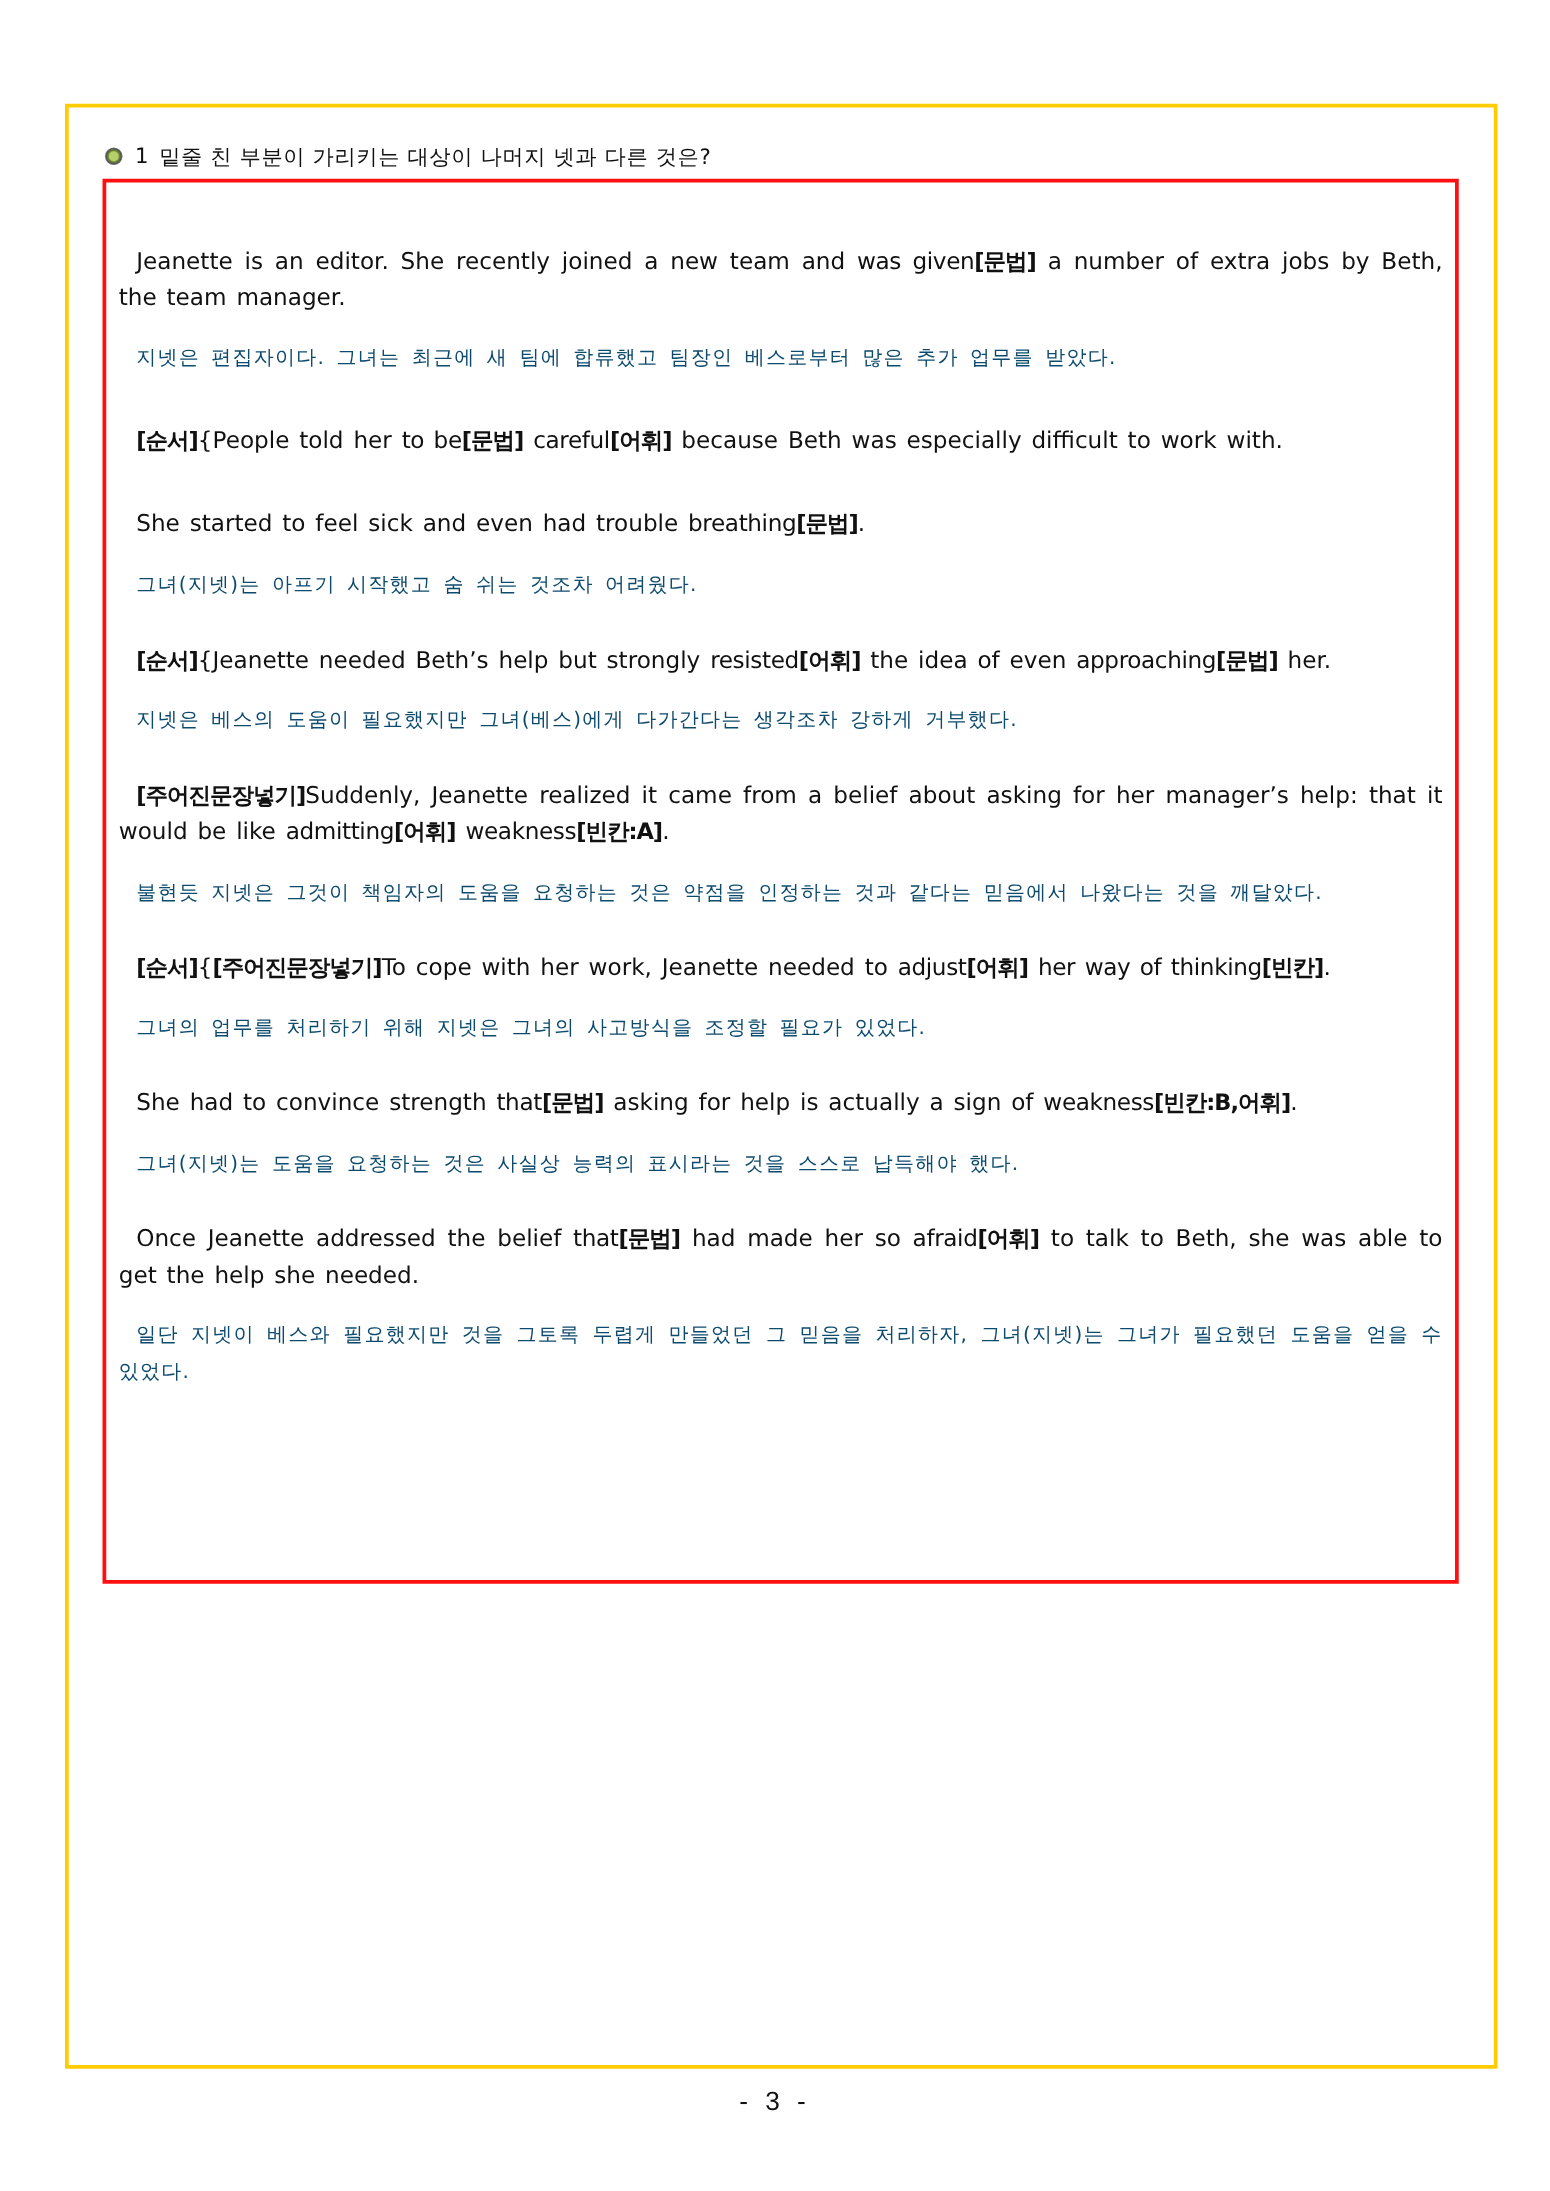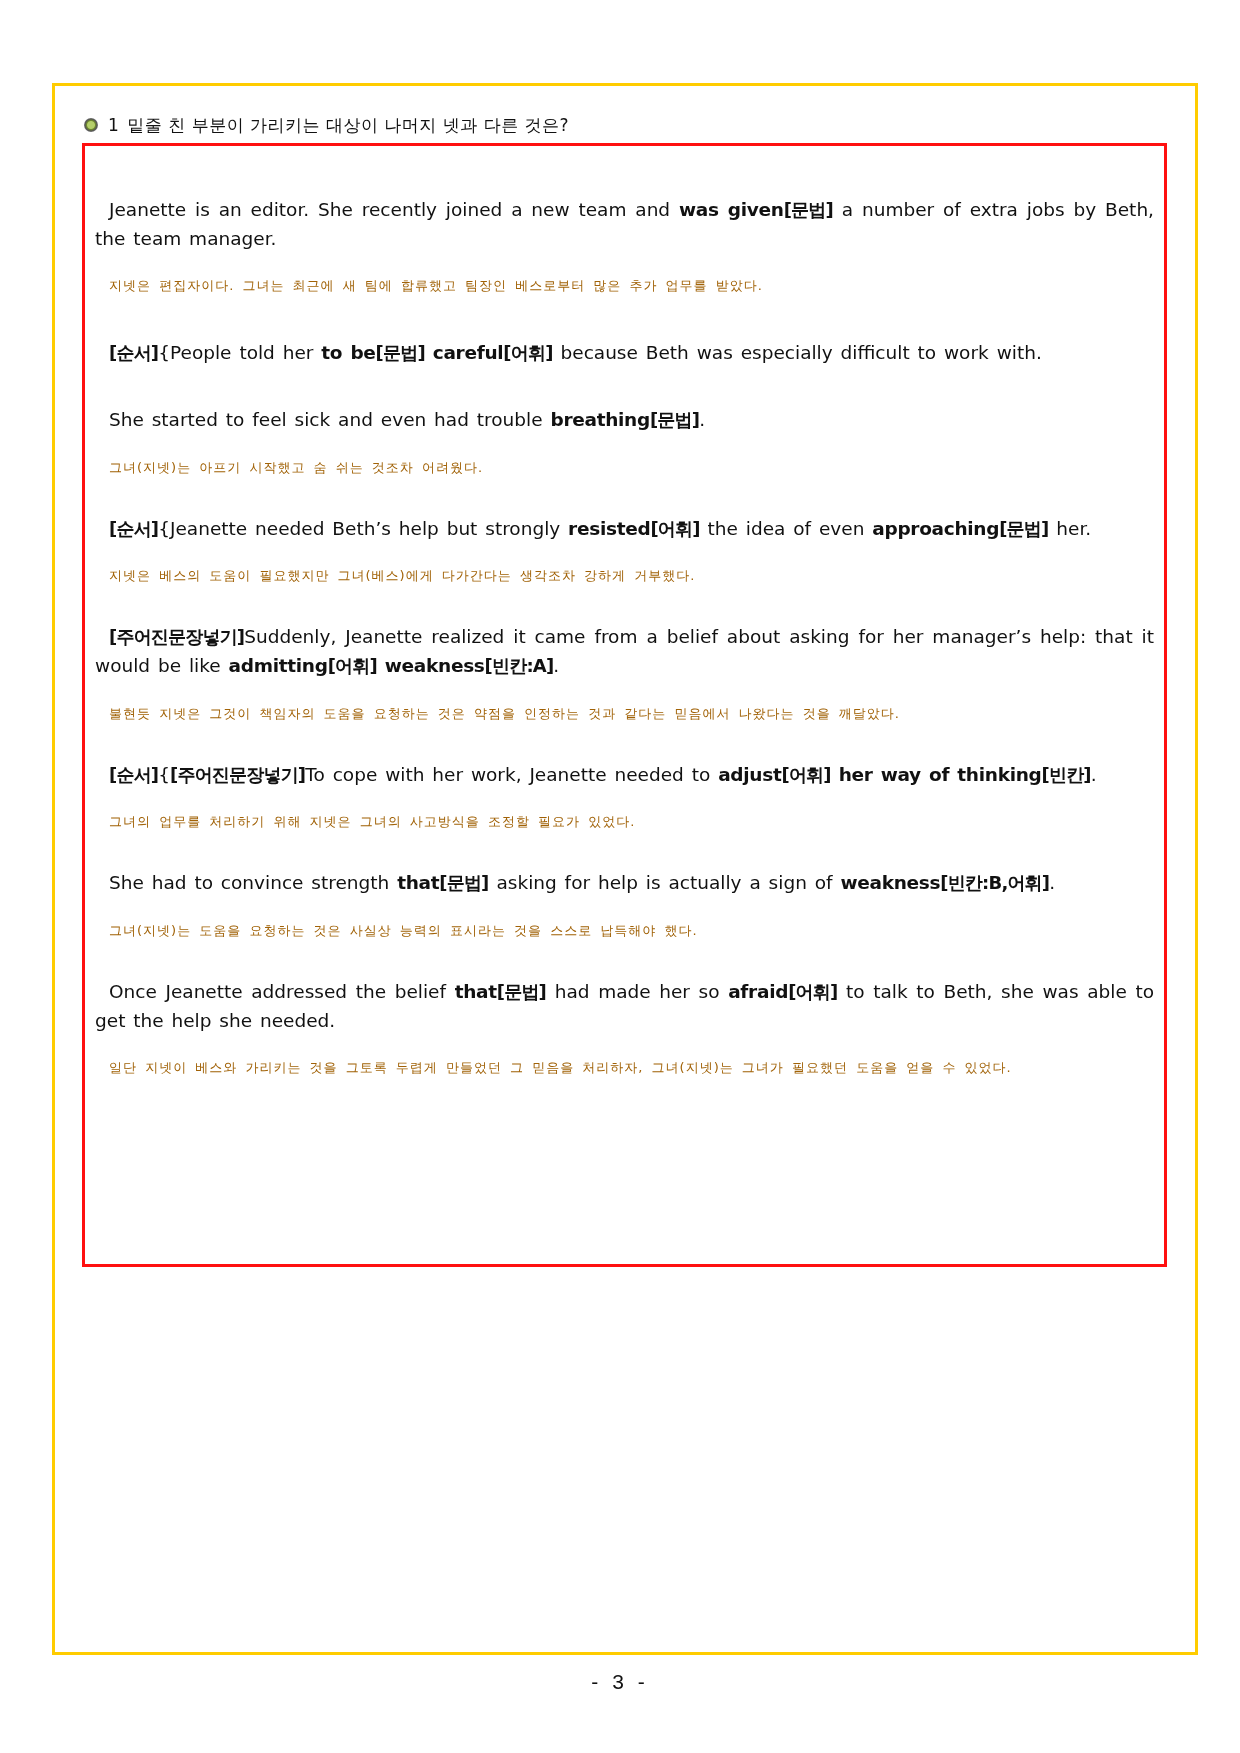--- a/index.html
+++ b/index.html
@@ -66,30 +66,30 @@
     }
     .en {
       font-size: 18.5px;
       line-height: 29px;
       text-align: justify;
       text-indent: 14px;
       color: #111;
       word-spacing: 2px;
     }
     .ko {
-      font-size: 13px;
+      font-size: 16px;
       line-height: 29px;
       text-align: justify;
       text-indent: 14px;
-      color: #a16207;
+      color: #0c4a6e;
       letter-spacing: 1px;
       word-spacing: 3px;
     }
     .b {
-      font-weight: bold;
+      font-weight: normal;
       font-family: "DejaVu Sans", sans-serif;
       letter-spacing: -0.3px;
     }
     .tag {
       font-weight: bold;
       font-size: 18px;
       letter-spacing: -0.8px;
     }
     .page-number {
       position: absolute;
@@ -141,18 +141,18 @@
     <div class="block" style="margin-bottom:32px;">
       <p class="en"><span class="tag">[순서]</span><span>{</span><span class="tag">[주어진문장넣기]</span><span>To cope with her work, Jeanette needed to </span><span class="b">adjust</span><span class="tag">[어휘]</span><span> </span><span class="b">her way of thinking</span><span class="tag">[빈칸]</span><span>.</span></p>
       <p class="ko">그녀의 업무를 처리하기 위해 지넷은 그녀의 사고방식을 조정할 필요가 있었다.</p>
     </div>
     <div class="block" style="margin-bottom:32px;">
       <p class="en"><span>She had to convince strength </span><span class="b">that</span><span class="tag">[문법]</span><span> asking for help is actually a sign of </span><span class="b">weakness</span><span class="tag">[빈칸:B,어휘]</span><span>.</span></p>
       <p class="ko">그녀(지넷)는 도움을 요청하는 것은 사실상 능력의 표시라는 것을 스스로 납득해야 했다.</p>
     </div>
     <div class="block">
       <p class="en"><span>Once Jeanette addressed the belief </span><span class="b">that</span><span class="tag">[문법]</span><span> had made her so </span><span class="b">afraid</span><span class="tag">[어휘]</span><span> to talk to Beth, she was able to get the help she needed.</span></p>
-      <p class="ko">일단 지넷이 베스와 가리키는 것을 그토록 두렵게 만들었던 그 믿음을 처리하자, 그녀(지넷)는 그녀가 필요했던 도움을 얻을 수 있었다.</p>
+      <p class="ko">일단 지넷이 베스와 필요했지만 것을 그토록 두렵게 만들었던 그 믿음을 처리하자, 그녀(지넷)는 그녀가 필요했던 도움을 얻을 수 있었다.</p>
     </div>
   </div>
 </div>
 
 <div class="page-number">- 3 -</div>
 
 </body></html>

